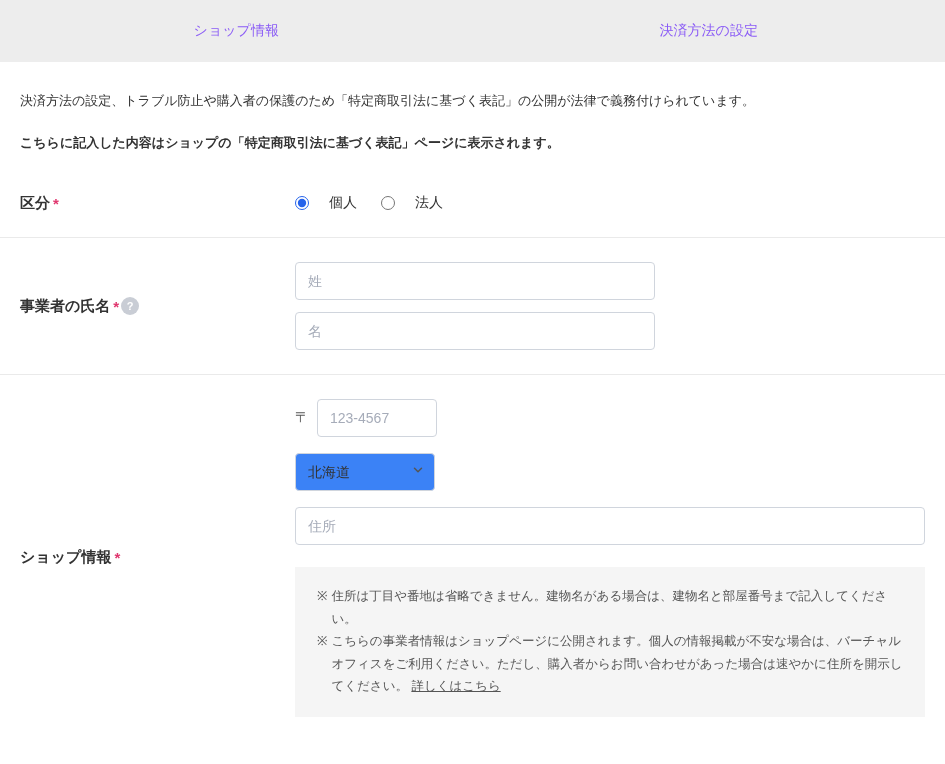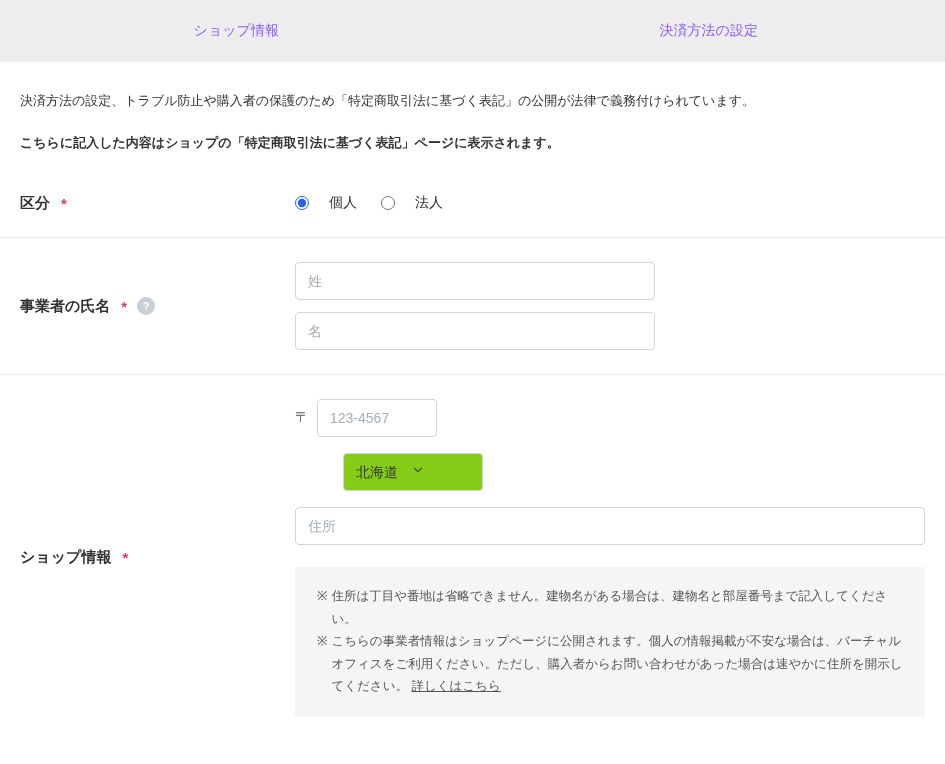--- a/index.html
+++ b/index.html
@@ -50,21 +50,21 @@
       align-items: flex-start;
     }
     .section-label {
       width: 275px;
       flex-shrink: 0;
       font-size: 15px;
       font-weight: 700;
       color: #333;
       display: flex;
       align-items: center;
-      gap: 10px;
+      gap: 2px;
     }
     .section-label.middle {
       align-self: center;
     }
     .required {
       color: #e0366e;
       font-weight: 700;
       margin-left: 1px;
     }
     .section-content {
@@ -117,23 +117,22 @@
     .select-wrap {
       position: relative;
       display: inline-block;
       width: 140px;
     }
     .select-wrap select {
       -webkit-appearance: none;
       appearance: none;
       width: 100%;
       padding-right: 43px;
-      background: #84cc16;
-      cursor: pointer;
-      margin-left: 48px;
+      background: #3b82f6;
+      cursor: pointer;
     }
     .select-caret {
       position: absolute;
       right: 10px;
       top: 50%;
       transform: translateY(-50%);
       pointer-events: none;
       color: #555;
     }
     .help-icon {

